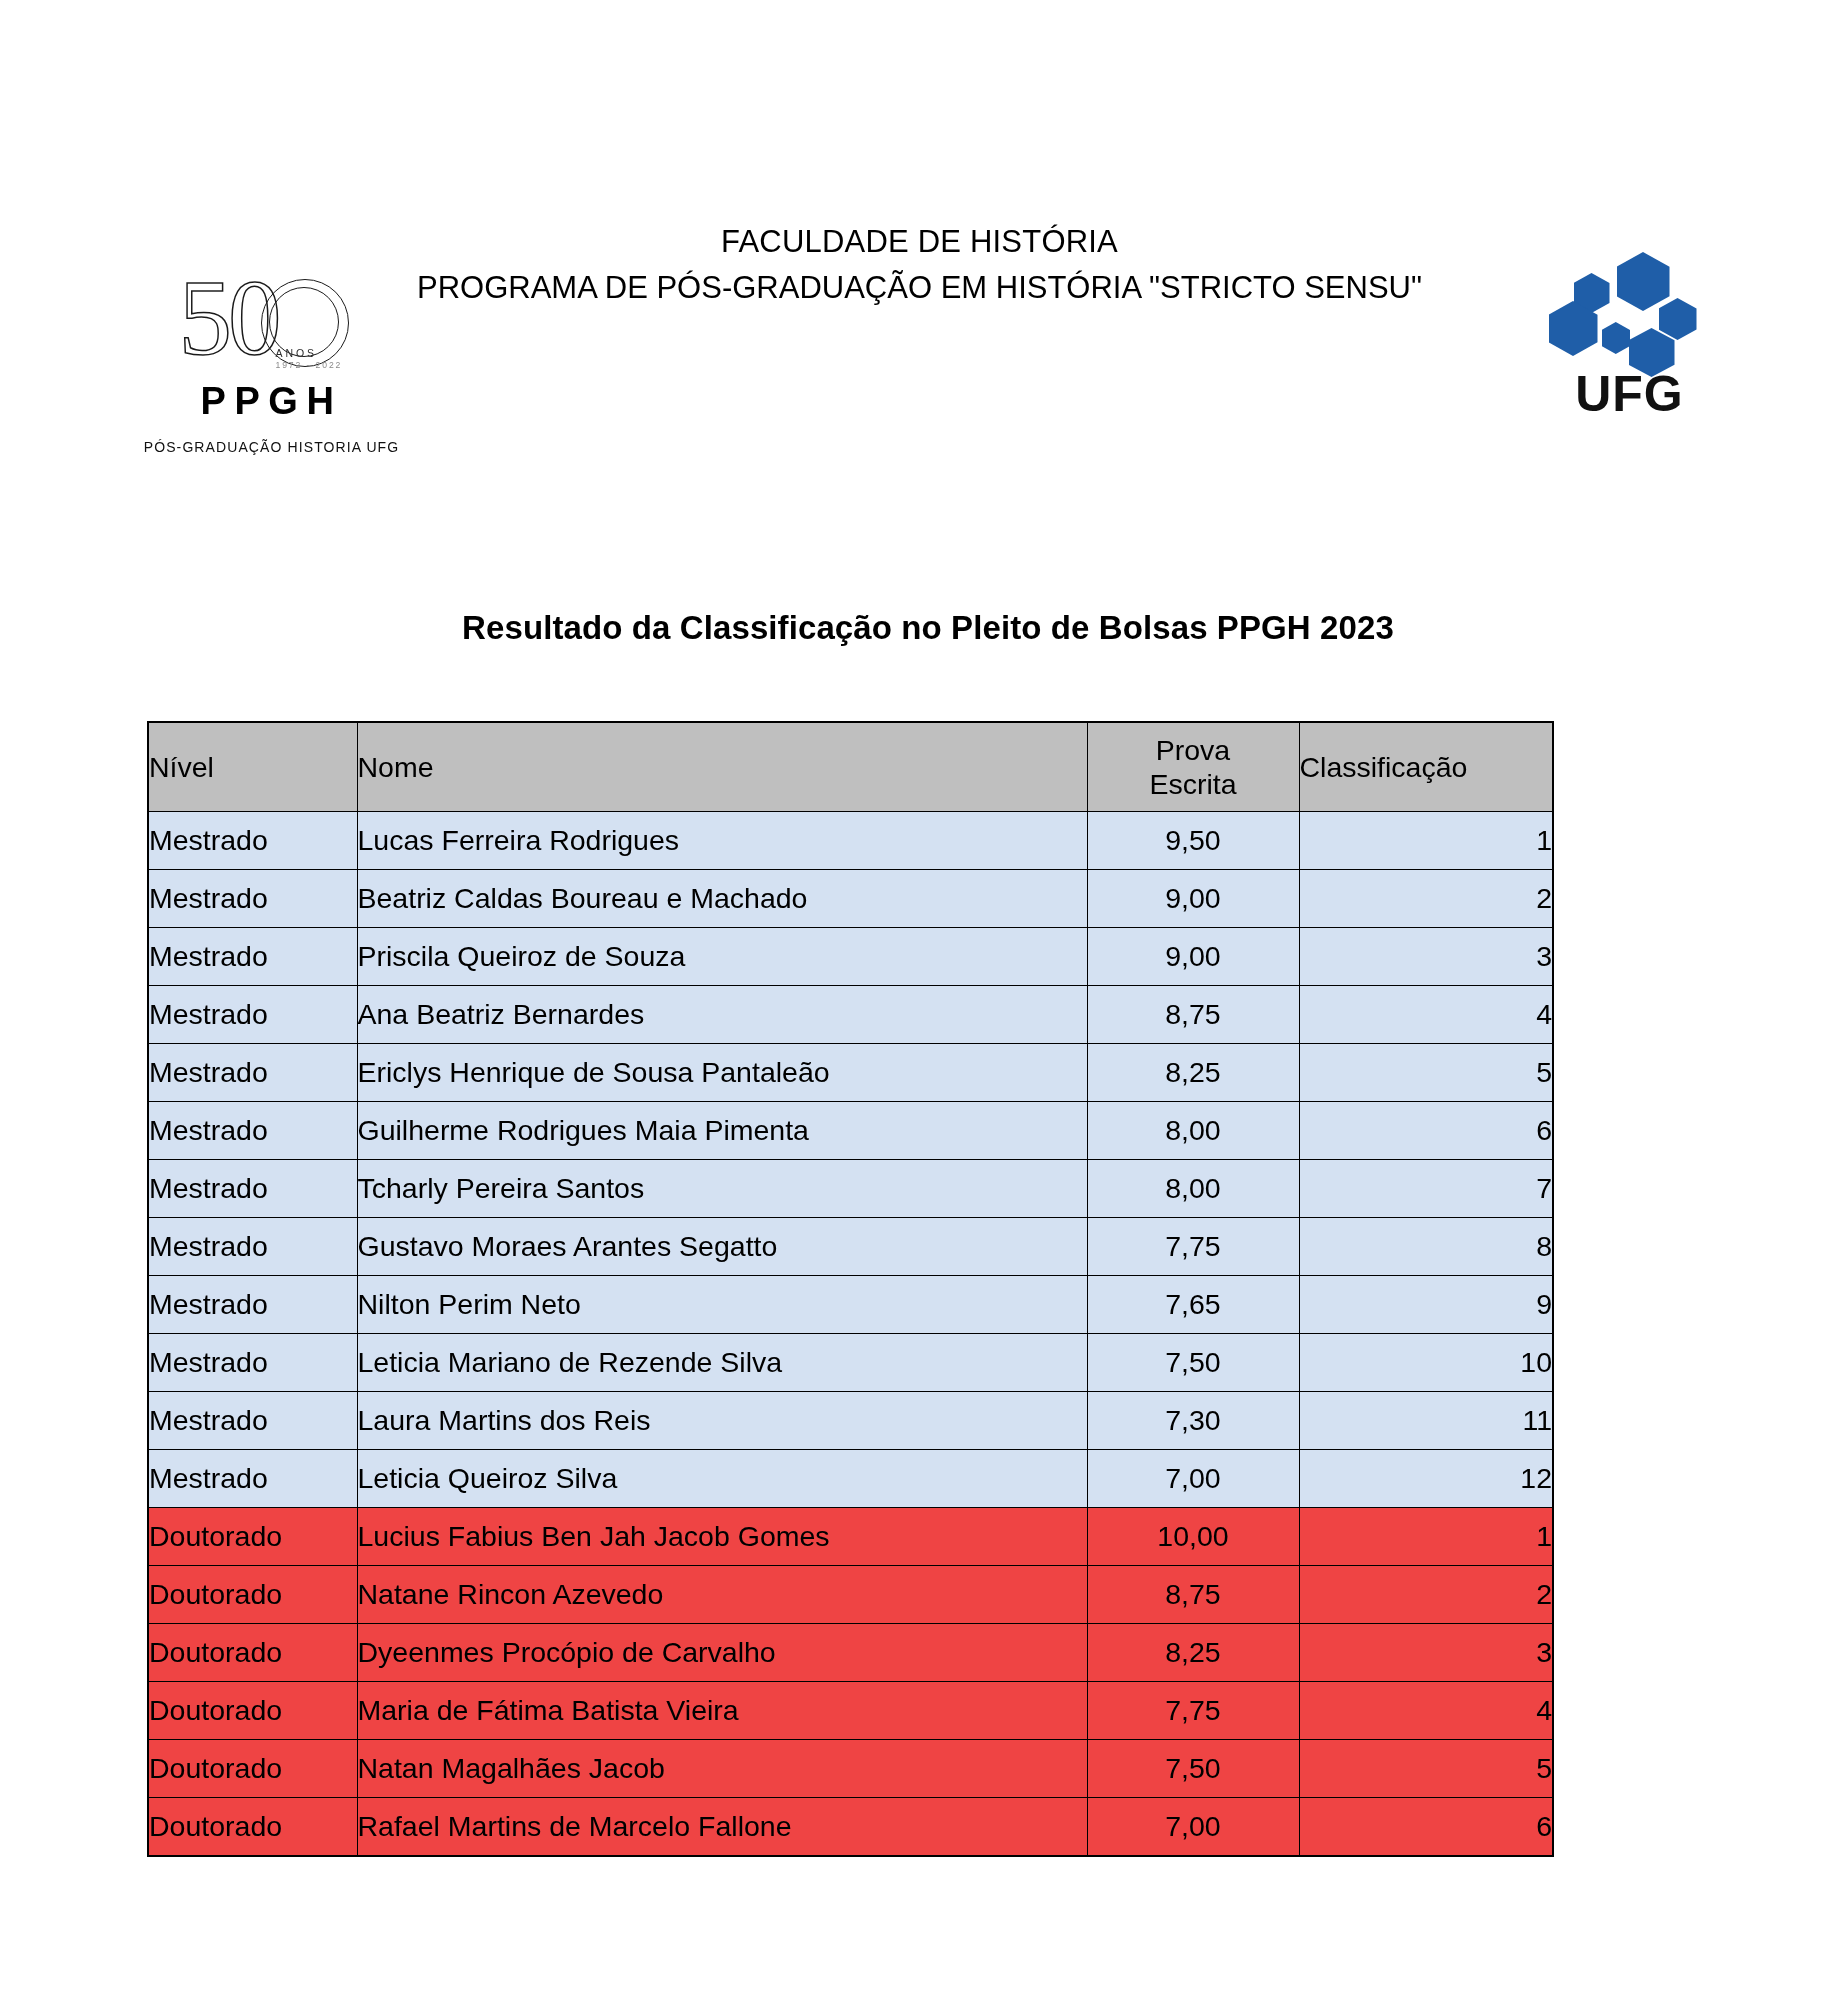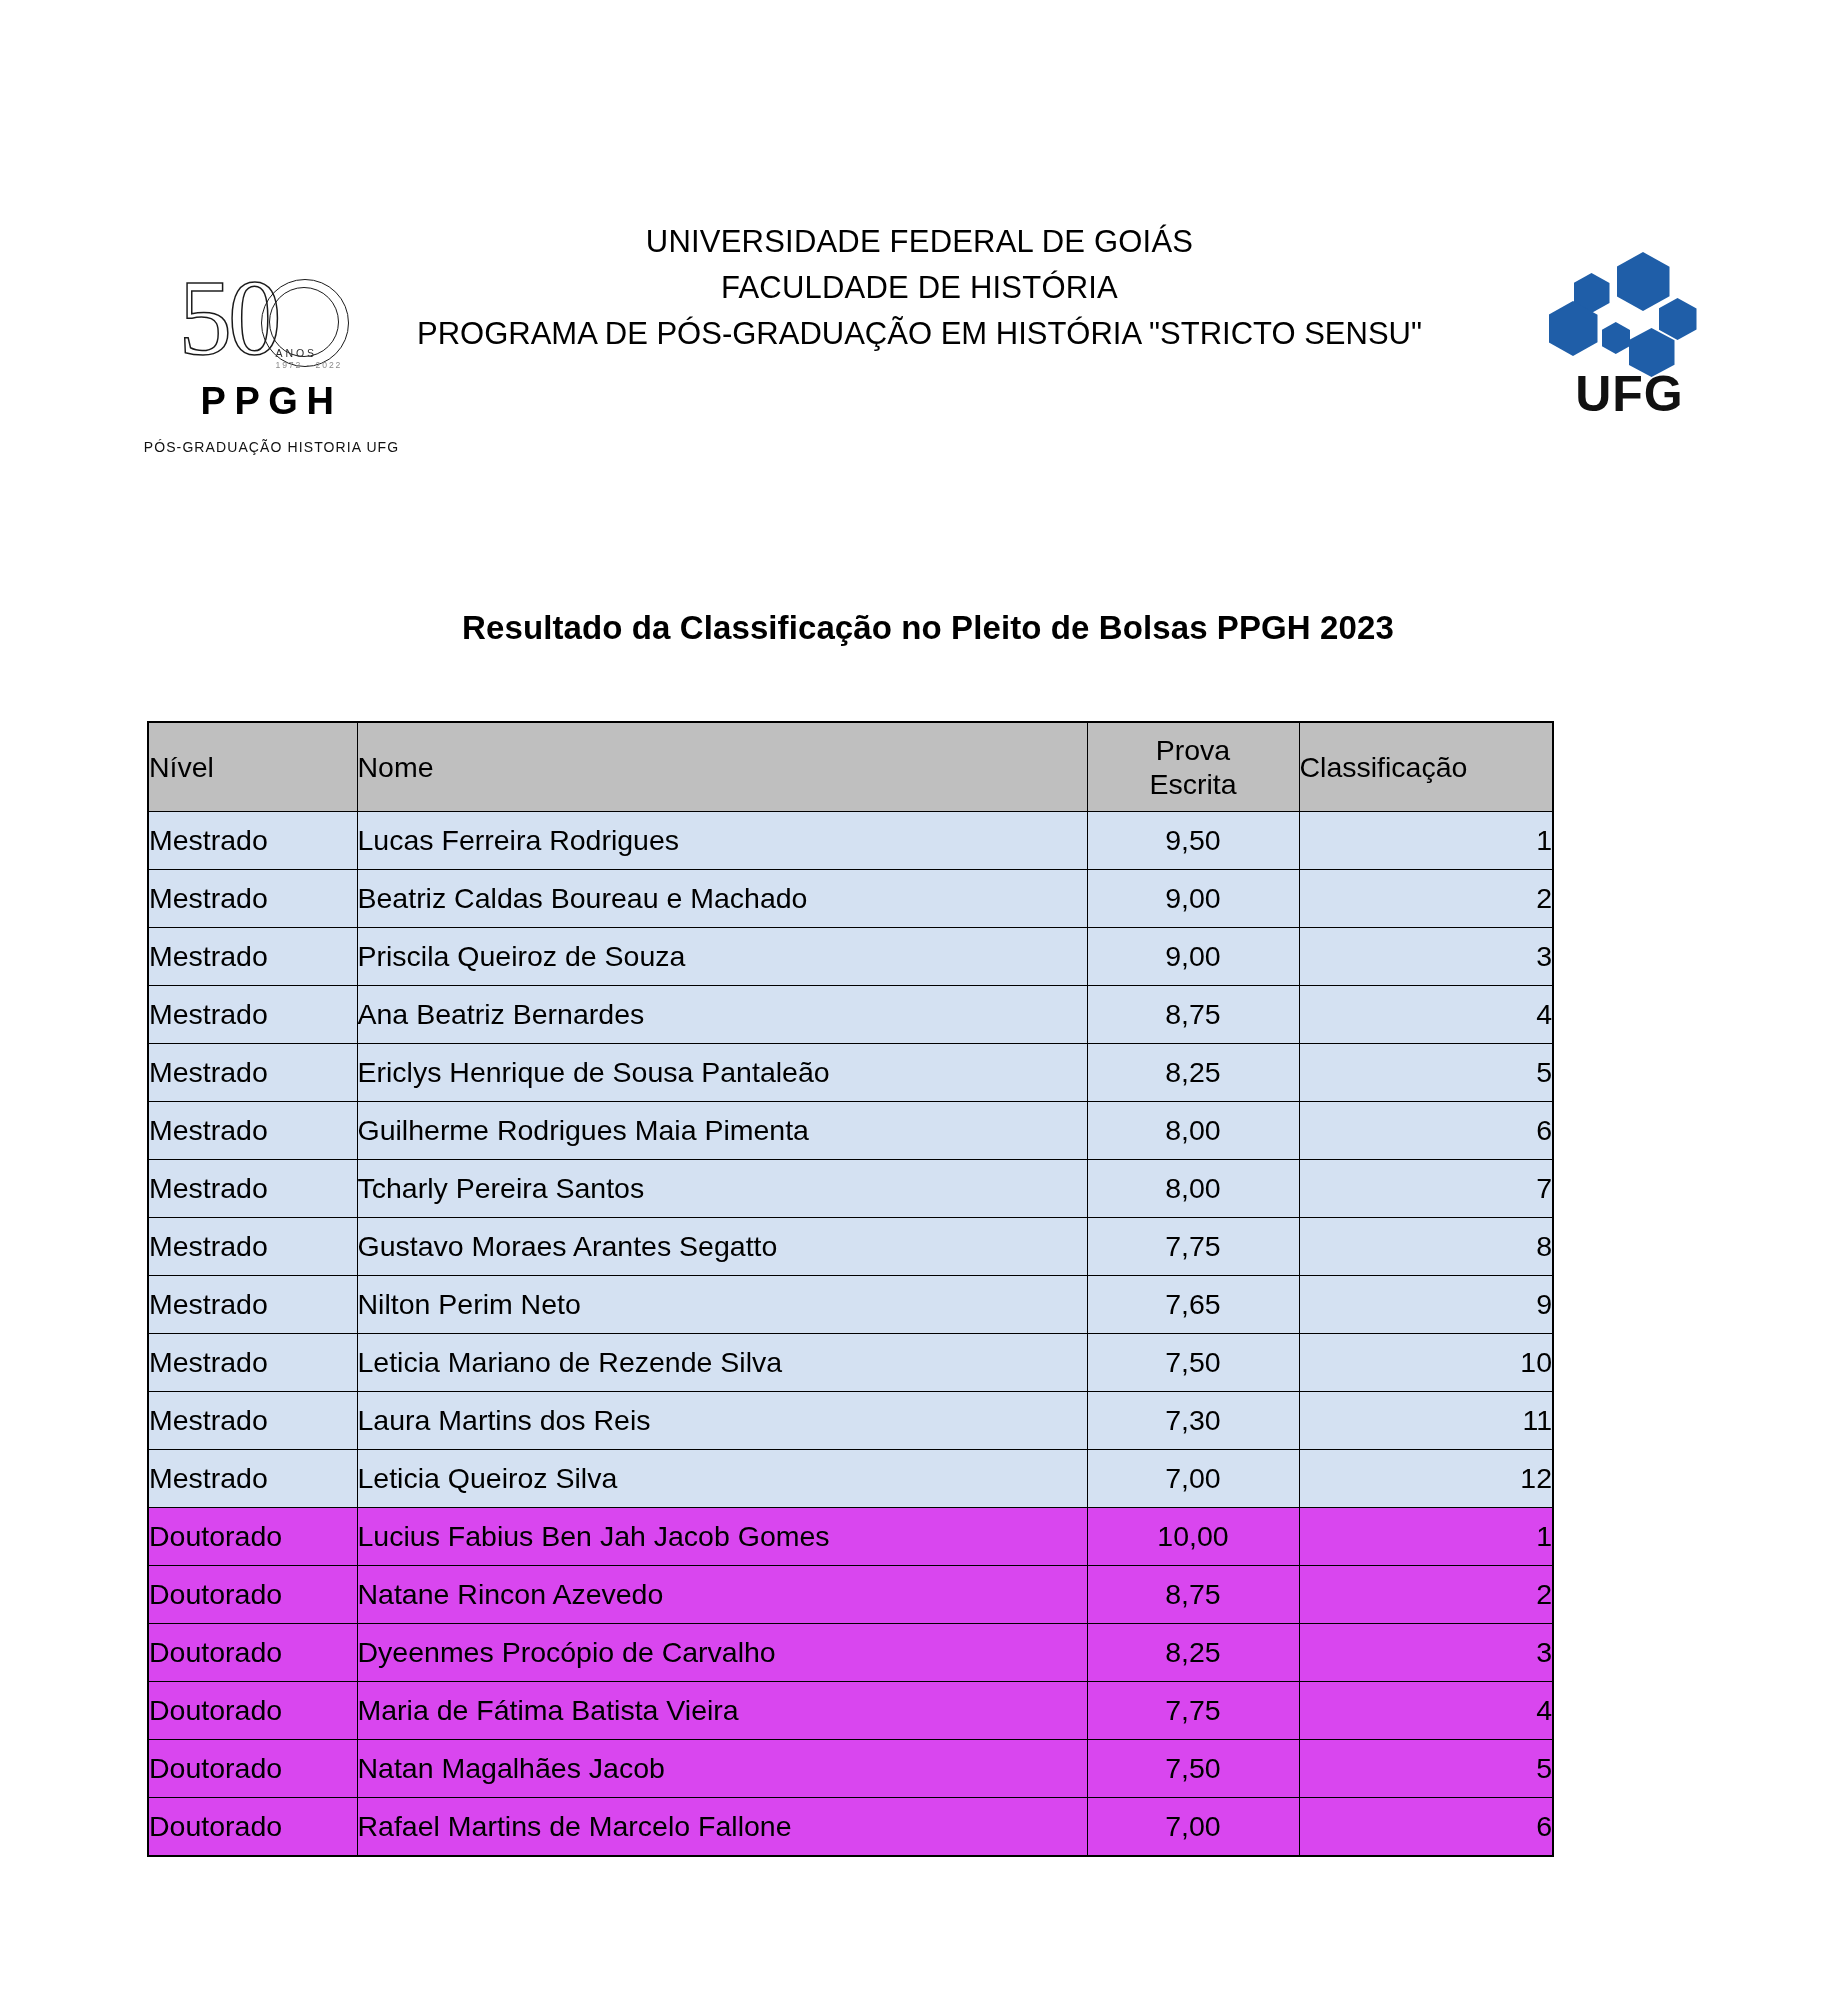--- a/index.html
+++ b/index.html
@@ -213,41 +213,40 @@
     text-align: center;
     font-size: 28.5px;
   }
   td.cell-class {
     text-align: right;
     padding-right: 11.4px;
     font-size: 28.5px;
   }
 
   tr.level-mestrado td { background: #d4e1f2; }
-  tr.level-doutorado td { background: #d946ef; }
+  tr.level-doutorado td { background: #ef4444; }
 </style>
 </head>
 <body>
 
 <div class="header">
 
   <div class="ppgh-logo">
     <div class="ppgh-mark">
       <span class="digit5">50</span>
       <span class="ring-outer"></span>
       <span class="ring-inner"></span>
       <span class="anos">ANOS</span>
       <span class="years">1972 - 2022</span>
     </div>
     <div class="ppgh-name">PPGH</div>
     <div class="ppgh-sub">PÓS-GRADUAÇÃO HISTORIA UFG</div>
   </div>
 
   <div class="header-text">
-    <div class="line">UNIVERSIDADE FEDERAL DE GOIÁS</div>
     <div class="line">FACULDADE DE HISTÓRIA</div>
     <div class="line-wide">PROGRAMA DE PÓS-GRADUAÇÃO EM HISTÓRIA "STRICTO SENSU"</div>
   </div>
 
   <div class="ufg-logo">
     <div class="ufg-hex-wrap">
       <span class="hex" style="left:68px; top:0px;  width:53px; height:59px;"></span>
       <span class="hex" style="left:25px; top:21px; width:36px; height:40px;"></span>
       <span class="hex" style="left:0px;  top:49px; width:49px; height:55px;"></span>
       <span class="hex" style="left:110px;top:46px; width:38px; height:42px;"></span>

